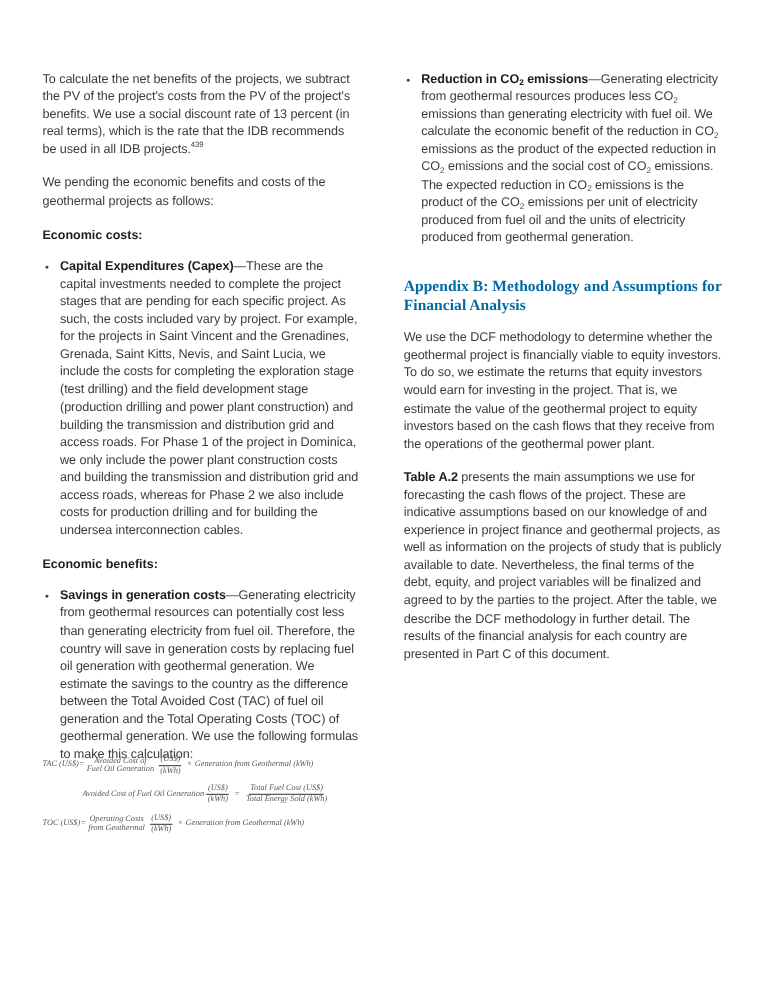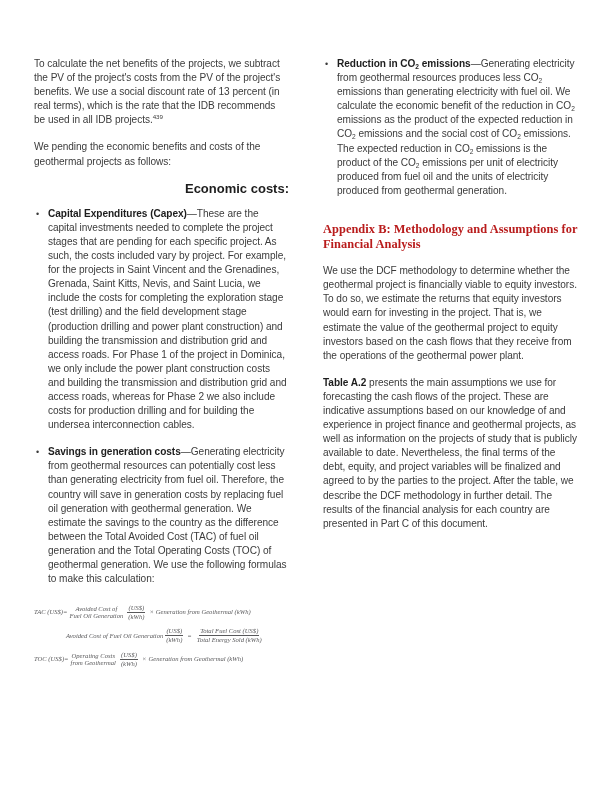--- a/index.html
+++ b/index.html
@@ -41,25 +41,24 @@
   p, .blk {
     margin: 0 0 13px 0;
     font-size: 10.1px;
     line-height: 14.1px;
     letter-spacing: -0.05px;
     color: #3b3b3b;
   }
 
   .section-label {
     font-weight: bold;
-    font-size: 13px;
+    font-size: 10px;
     line-height: 14.1px;
     color: #1d1d1d;
     margin: 0 0 11px 0;
-    text-align: right;
   }
 
   ul {
     margin: 0 0 13px 0;
     padding: 0;
     list-style: none;
   }
   li {
     position: relative;
     padding-left: 14px;
@@ -93,21 +92,21 @@
     position: relative;
     top: 2px;
     line-height: 0;
   }
 
   .appendix-heading {
     font-family: "Liberation Serif", serif;
     font-weight: bold;
     font-size: 12.4px;
     line-height: 14.6px;
-    color: #b91c1c;
+    color: #0369a1;
     margin: 24px 0 13px 0;
     letter-spacing: 0.05px;
   }
 
   
   .formulas {
     position: absolute;
     left: 34px;
     top: 604px;
     width: 278px;
@@ -181,20 +180,21 @@
       <p><span>To calculate the net benefits of the projects, we subtract the PV of the project's costs from the PV of the project's benefits. We use a social discount rate of 13 percent (in real terms), which is the rate that the IDB recommends be used in all IDB projects.</span><sup>439</sup></p>
 
       <p>We pending the economic benefits and costs of the geothermal projects as follows:</p>
 
       <div class="section-label">Economic costs:</div>
 
       <ul>
         <li><span class="lead">Capital Expenditures (Capex)</span><span>—These are the capital investments needed to complete the project stages that are pending for each specific project. As such, the costs included vary by project. For example, for the projects in Saint Vincent and the Grenadines, Grenada, Saint Kitts, Nevis, and Saint Lucia, we include the costs for completing the exploration stage (test drilling) and the field development stage (production drilling and power plant construction) and building the transmission and distribution grid and access roads. For Phase 1 of the project in Dominica, we only include the power plant construction costs and building the transmission and distribution grid and access roads, whereas for Phase 2 we also include costs for production drilling and for building the undersea interconnection cables.</span></li>
       </ul>
 
+      <div class="section-label">Economic benefits:</div>
 
       <ul>
         <li><span class="lead">Savings in generation costs</span><span>—Generating electricity from geothermal resources can potentially cost less than generating electricity from fuel oil. Therefore, the country will save in generation costs by replacing fuel oil generation with geothermal generation. We estimate the savings to the country as the difference between the Total Avoided Cost (TAC) of fuel oil generation and the Total Operating Costs (TOC) of geothermal generation. We use the following formulas to make this calculation:</span></li>
       </ul>
 
     </div>
 
     <div class="col">
 
       <ul>

